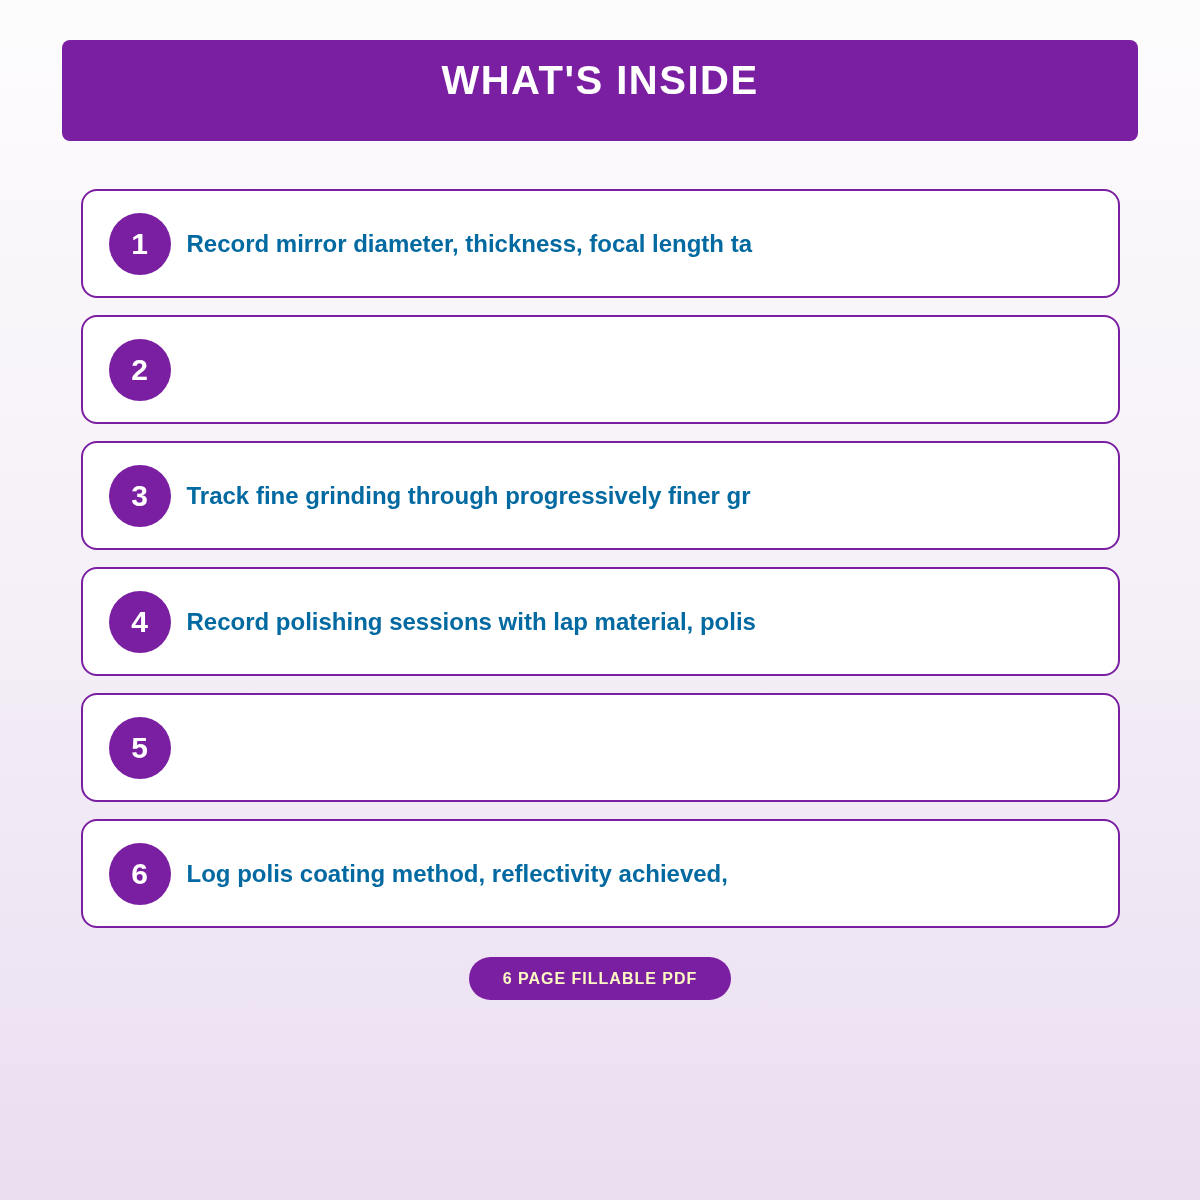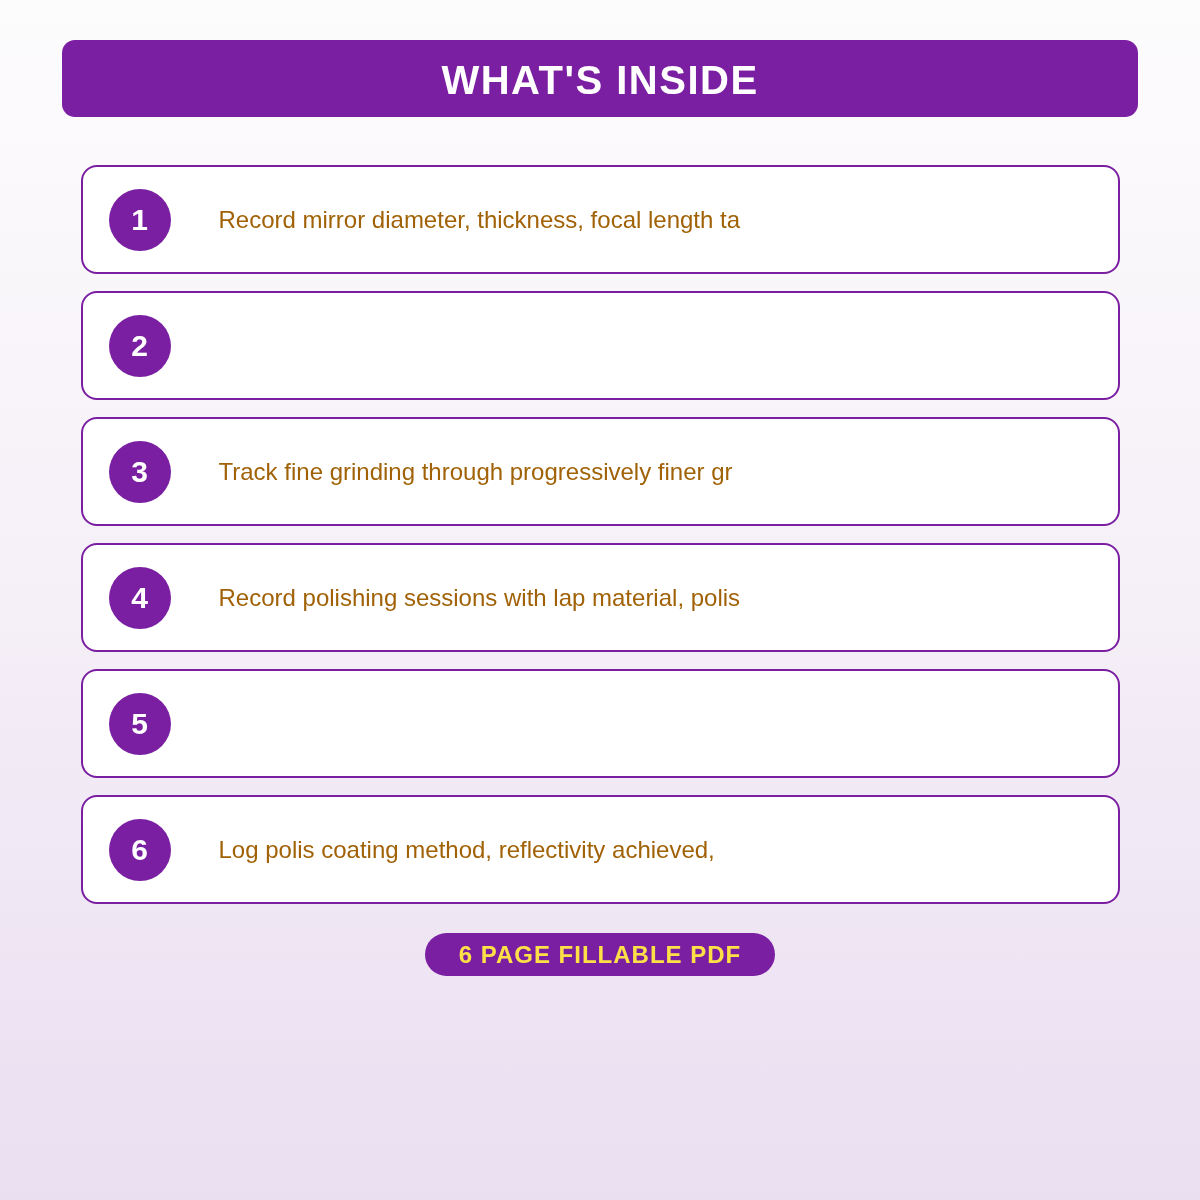--- a/index.html
+++ b/index.html
@@ -4,24 +4,24 @@
 <style>
   * { margin: 0; padding: 0; box-sizing: border-box; }
   html, body { width: 1200px; height: 1200px; }
   body {
     font-family: "Liberation Sans", sans-serif;
     background: linear-gradient(180deg, #fdfcfd 0%, #f6f1f8 45%, #eadef1 100%);
     overflow: hidden;
   }
   .banner {
     width: 1076px;
-    height: 77px;
+    height: 101px;
     margin: 40px auto 0 auto;
     background: #7b1fa2;
-    border-radius: 13px;
+    border-radius: 8px;
     display: flex;
     align-items: flex-start;
     justify-content: center;
     padding-top: 18px;
   }
   .banner h1 {
     color: #ffffff;
     font-size: 40px;
     font-weight: bold;
     letter-spacing: 1.5px;
@@ -49,38 +49,39 @@
     background: #7b1fa2;
     border-radius: 50%;
     display: flex;
     align-items: center;
     justify-content: center;
     color: #ffffff;
     font-size: 30px;
     font-weight: bold;
   }
   .item-text {
-    margin-left: 48px;
+    margin-left: 16px;
     font-size: 24px;
-    color: #a16207;
+    color: #0369a1;
+    font-weight: bold;
   }
   .pill {
     margin: 29px auto 0 auto;
     width: fit-content;
     height: 43px;
     background: #7b1fa2;
     border-radius: 22px;
     display: flex;
     align-items: center;
     justify-content: center;
     padding: 0 34px;
   }
   .pill span {
-    color: #fde047;
-    font-size: 24px;
+    color: #fef9c3;
+    font-size: 16px;
     font-weight: bold;
     letter-spacing: 1px;
   }
 </style>
 </head>
 <body>
 
 <div class="page">
 
   <header class="banner">

